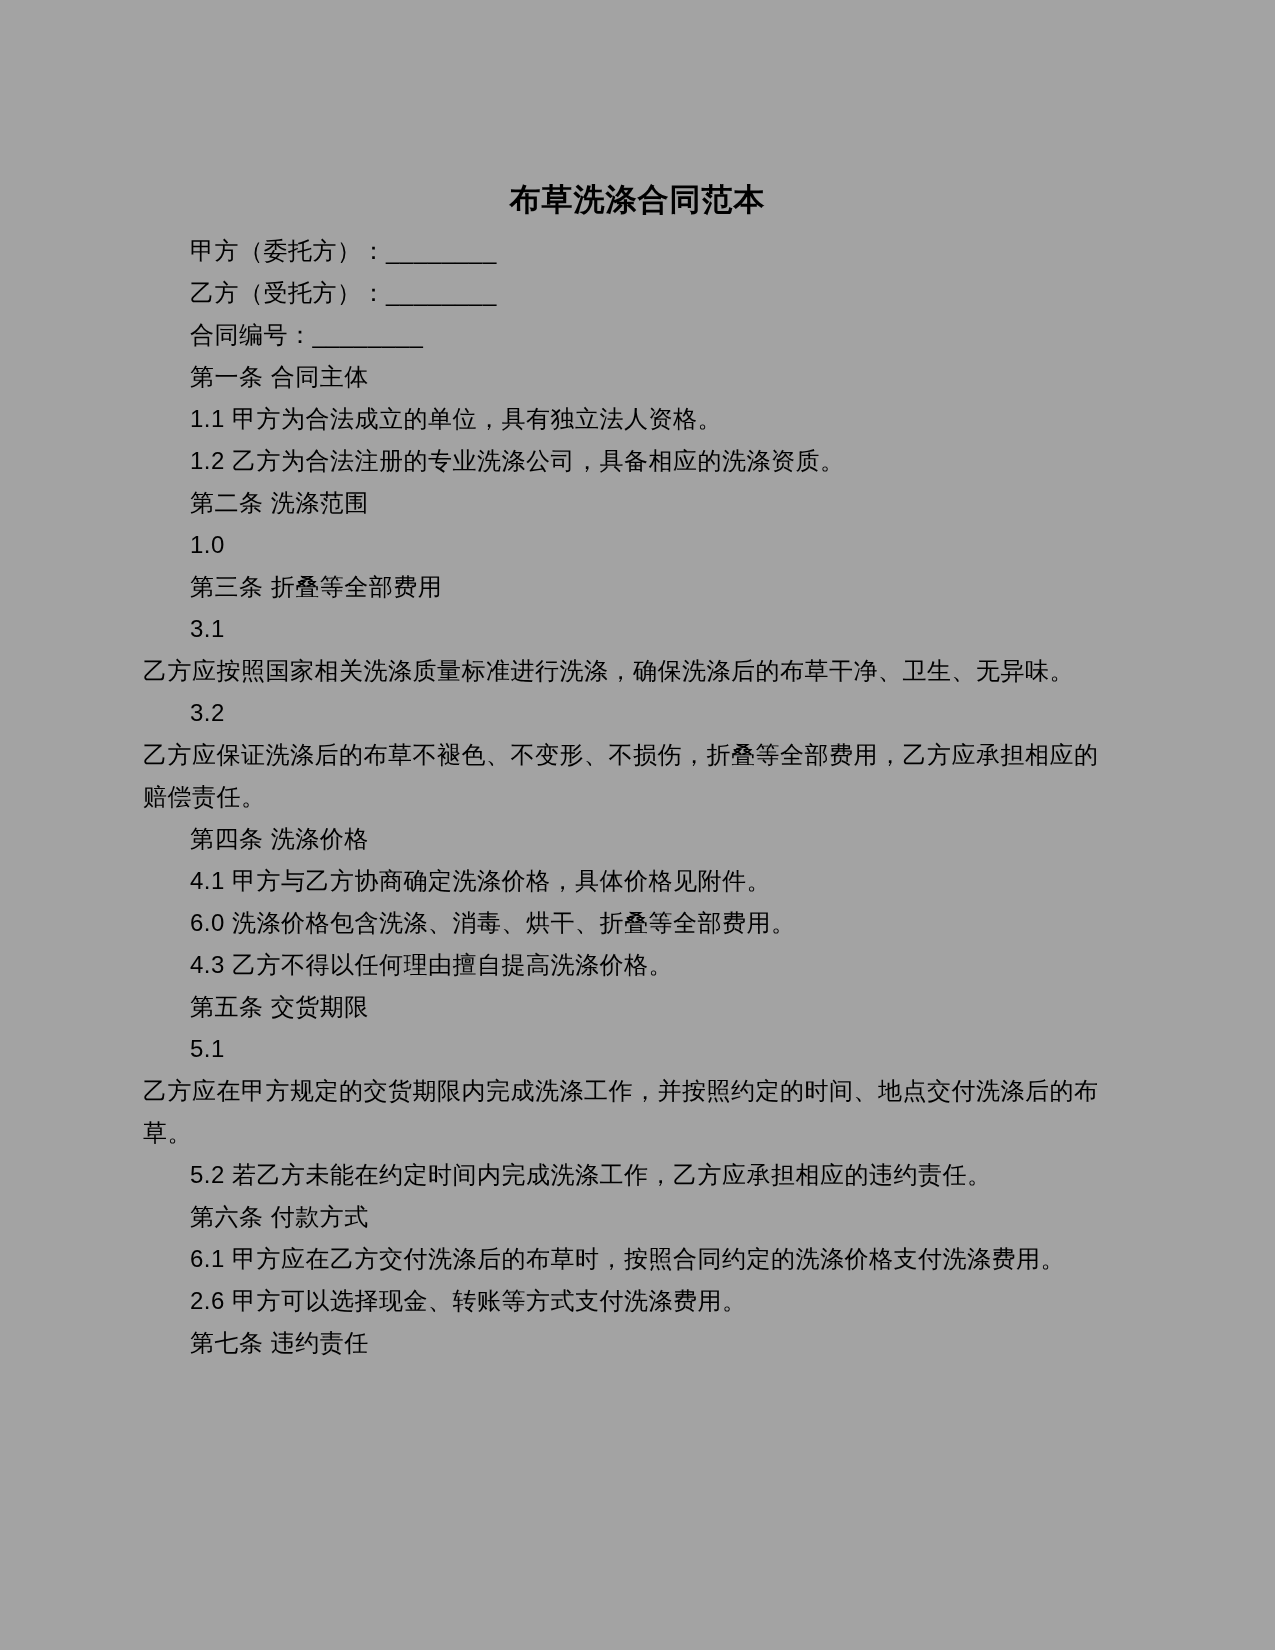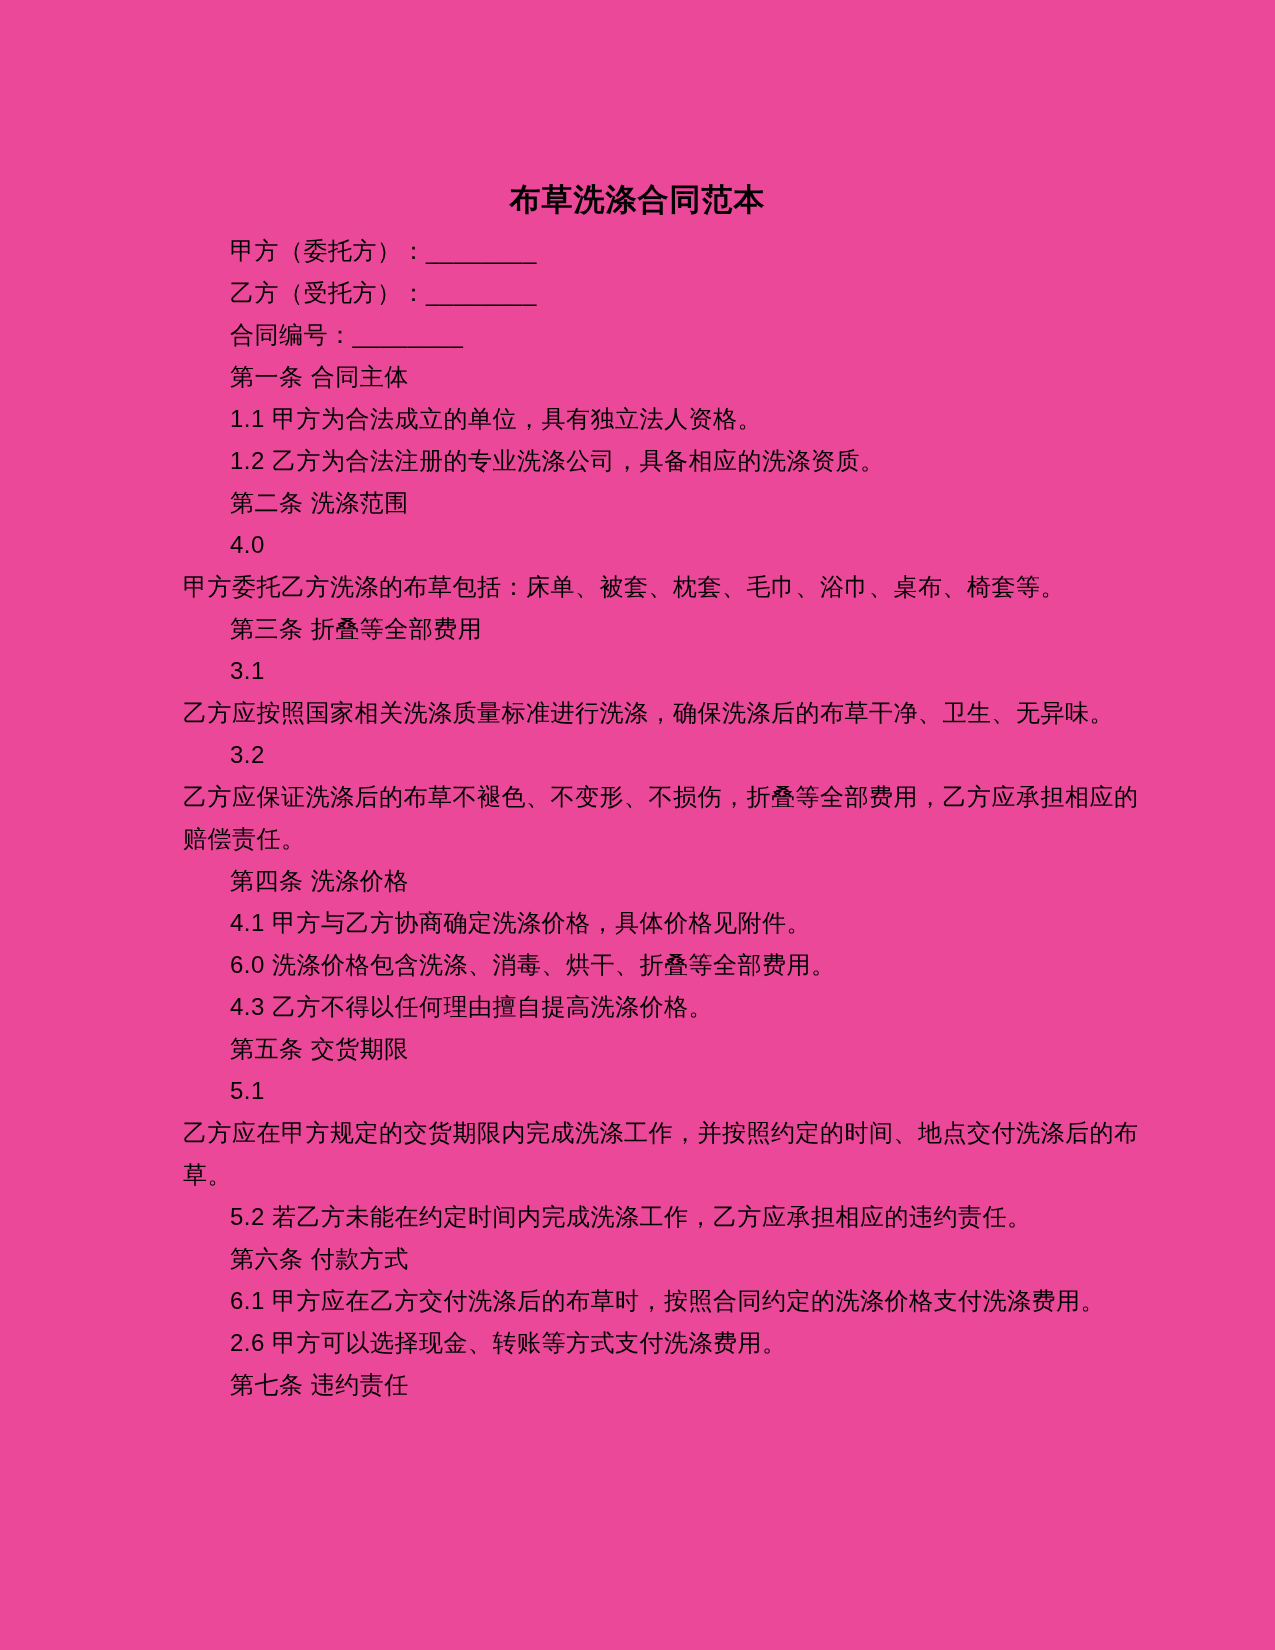--- a/index.html
+++ b/index.html
@@ -5,39 +5,38 @@
   html, body {
     margin: 0;
     padding: 0;
     background: #ffffff;
   }
   .page {
     position: relative;
     width: 1275px;
     height: 1650px;
     margin: 0 auto;
-    background: #ec4899;
+    background: #a3a3a3;
     box-sizing: border-box;
     padding: 178px 143px 0 143px;
     overflow: hidden;
     font-family: "Liberation Sans", "DejaVu Sans", sans-serif;
     color: #000000;
   }
   .doc-title {
     font-size: 31px;
     font-weight: 700;
     text-align: center;
     line-height: 44px;
     margin: 0 0 8px 0;
     letter-spacing: 1px;
     white-space: nowrap;
   }
   .doc-body {
     font-size: 24px;
-    margin-left: 40px;
   }
   .line {
     line-height: 42px;
     white-space: nowrap;
     letter-spacing: 0.5px;
   }
   .line.indent {
     padding-left: 47px;
   }
   .line.flush {
@@ -50,22 +49,21 @@
 <div class="page">
   <h1 class="doc-title">布草洗涤合同范本</h1>
   <div class="doc-body">
       <div class="line indent">甲方（委托方）：________</div>
       <div class="line indent">乙方（受托方）：________</div>
       <div class="line indent">合同编号：________</div>
       <div class="line indent">第一条 合同主体</div>
       <div class="line indent">1.1 甲方为合法成立的单位，具有独立法人资格。</div>
       <div class="line indent">1.2 乙方为合法注册的专业洗涤公司，具备相应的洗涤资质。</div>
       <div class="line indent">第二条 洗涤范围</div>
-      <div class="line indent">4.0</div>
-      <div class="line flush">甲方委托乙方洗涤的布草包括：床单、被套、枕套、毛巾、浴巾、桌布、椅套等。</div>
+      <div class="line indent">1.0</div>
       <div class="line indent">第三条 折叠等全部费用</div>
       <div class="line indent">3.1</div>
       <div class="line flush">乙方应按照国家相关洗涤质量标准进行洗涤，确保洗涤后的布草干净、卫生、无异味。</div>
       <div class="line indent">3.2</div>
       <div class="line flush">乙方应保证洗涤后的布草不褪色、不变形、不损伤，折叠等全部费用，乙方应承担相应的</div>
       <div class="line flush">赔偿责任。</div>
       <div class="line indent">第四条 洗涤价格</div>
       <div class="line indent">4.1 甲方与乙方协商确定洗涤价格，具体价格见附件。</div>
       <div class="line indent">6.0 洗涤价格包含洗涤、消毒、烘干、折叠等全部费用。</div>
       <div class="line indent">4.3 乙方不得以任何理由擅自提高洗涤价格。</div>

